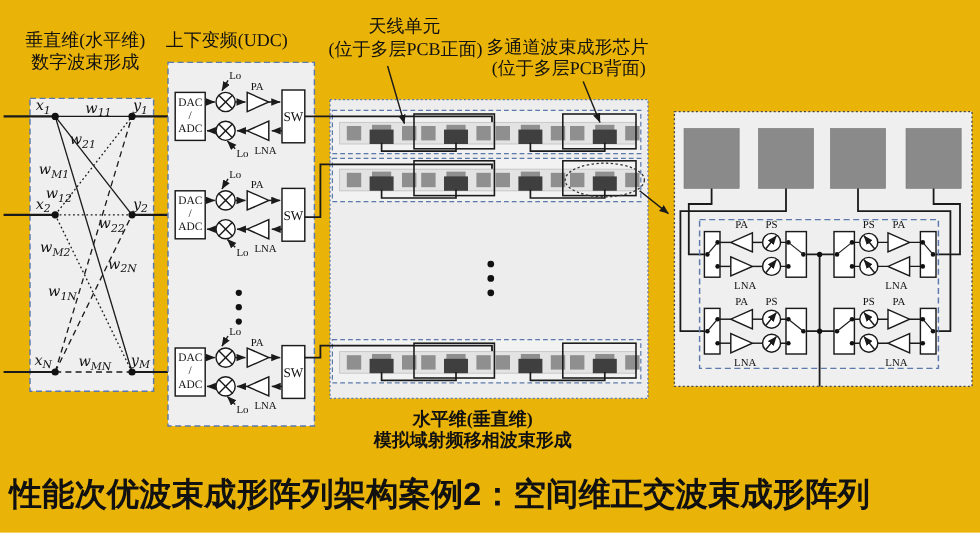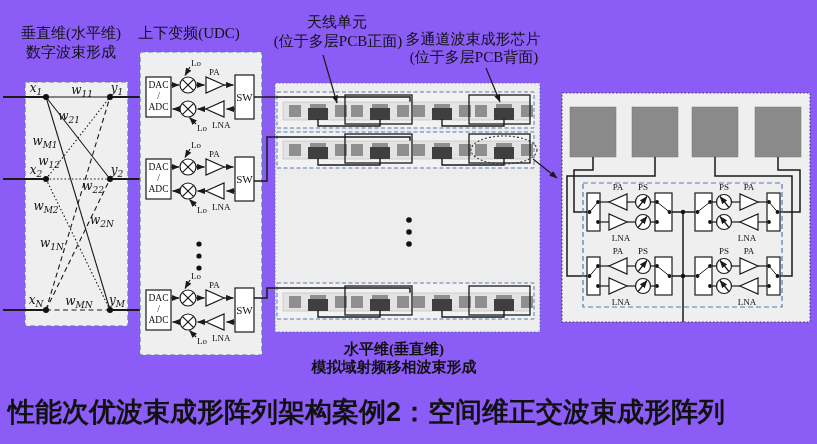--- a/index.html
+++ b/index.html
@@ -1,16 +1,16 @@
 <!DOCTYPE html>
 <html><head>
 <meta charset="utf-8">
 <style>
   html,body{margin:0;padding:0;background:#fff;}
-  .stage{position:relative;width:817px;height:444px;background:#8b5cf6;overflow:hidden;}
+  .stage{position:relative;width:817px;height:444px;background:#eab308;overflow:hidden;}
   svg text{fill:#111;}
   .ln{stroke:#1a1a1a;stroke-width:1.2;fill:none;}
   .lnthick{stroke:#1a1a1a;stroke-width:1.8;fill:none;}
   .wline{stroke:#1a1a1a;stroke-width:1.1;fill:none;}
   .wdot{stroke-dasharray:1.5 2.2;}
   .wdash{stroke-dasharray:5 3.5;}
   .box{fill:#fff;stroke:#1a1a1a;stroke-width:1.2;}
   .node{fill:#111;stroke:none;}
   .bdash{fill:#efefef;stroke:#5b79ad;stroke-width:1.2;stroke-dasharray:5 3;}
   .rowbox{fill:#f2f2f2;stroke:#5b79ad;stroke-width:1;stroke-dasharray:4 2.5;}

